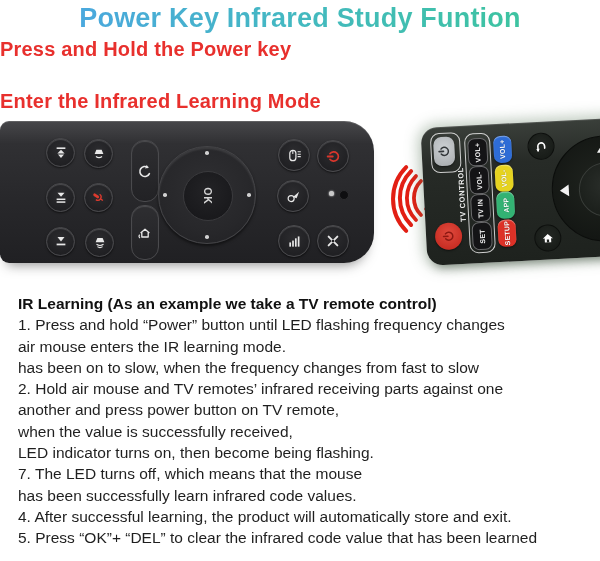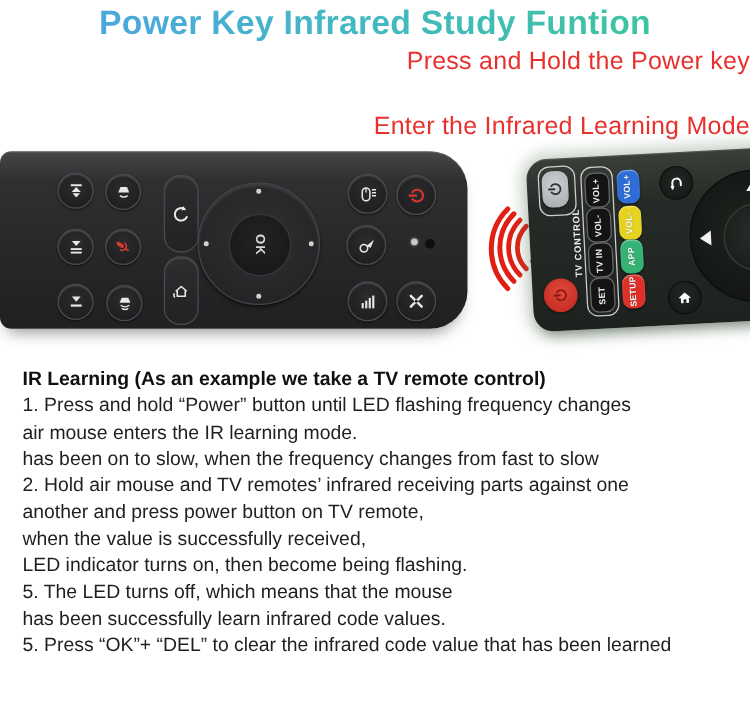--- a/index.html
+++ b/index.html
@@ -5,21 +5,21 @@
   html,body{margin:0;padding:0;}
   .page{position:relative;width:600px;height:561px;background:#ffffff;overflow:hidden;
         font-family:"Liberation Sans","DejaVu Sans",sans-serif;}
   .abs{position:absolute;}
 
   
   .title{top:3px;left:0;right:0;text-align:center;font-size:27px;font-weight:bold;
          letter-spacing:0.2px;
          background-image:linear-gradient(90deg,#4da2e8,#43b9c0 50%,#3bc795);
          -webkit-background-clip:text;background-clip:text;color:transparent;}
-  .sub{left:0;right:0;text-align:right;font-size:20px;color:#e8302d;letter-spacing:0.2px;}
+  .sub{left:0;right:0;text-align:left;font-size:20px;color:#e8302d;letter-spacing:0.2px;font-weight:bold;}
   .sub1{top:38px;} .sub2{top:62px;}
 
   
   .air{left:0;top:121px;width:374px;height:142px;
        background:linear-gradient(180deg,#47474a 0%,#303033 16%,#28282b 55%,#202023 100%);
        border-radius:9px 30px 30px 9px;
        box-shadow:0 9px 12px -7px rgba(40,40,40,.5), inset 0 1px 0 rgba(255,255,255,.14);}
   .rbtn{border-radius:50%;background:radial-gradient(circle at 50% 38%,#2c2c2f 0%,#202023 70%);
         border:1px solid #4b4b4e;box-shadow:inset 0 1px 1px rgba(255,255,255,.18),0 1px 2px rgba(0,0,0,.55);
         display:flex;align-items:center;justify-content:center;}
@@ -264,18 +264,19 @@
 
   <div class="abs instr">
     <div class="hd">IR Learning (As an example we take a TV remote control)</div>
     <div>1. Press and hold “Power” button until LED flashing frequency changes</div>
     <div>air mouse enters the IR learning mode.</div>
     <div>has been on to slow, when the frequency changes from fast to slow</div>
     <div>2. Hold air mouse and TV remotes’ infrared receiving parts against one</div>
     <div>another and press power button on TV remote,</div>
     <div>when the value is successfully received,</div>
     <div>LED indicator turns on, then become being flashing.</div>
-    <div>5. The LED turns off, which means that the mouse</div>
+    <div>7. The LED turns off, which means that the mouse</div>
     <div>has been successfully learn infrared code values.</div>
+    <div>4. After successful learning, the product will automatically store and exit.</div>
     <div>5. Press “OK”+ “DEL” to clear the infrared code value that has been learned</div>
   </div>
 
 </div>
 
 </body></html>

